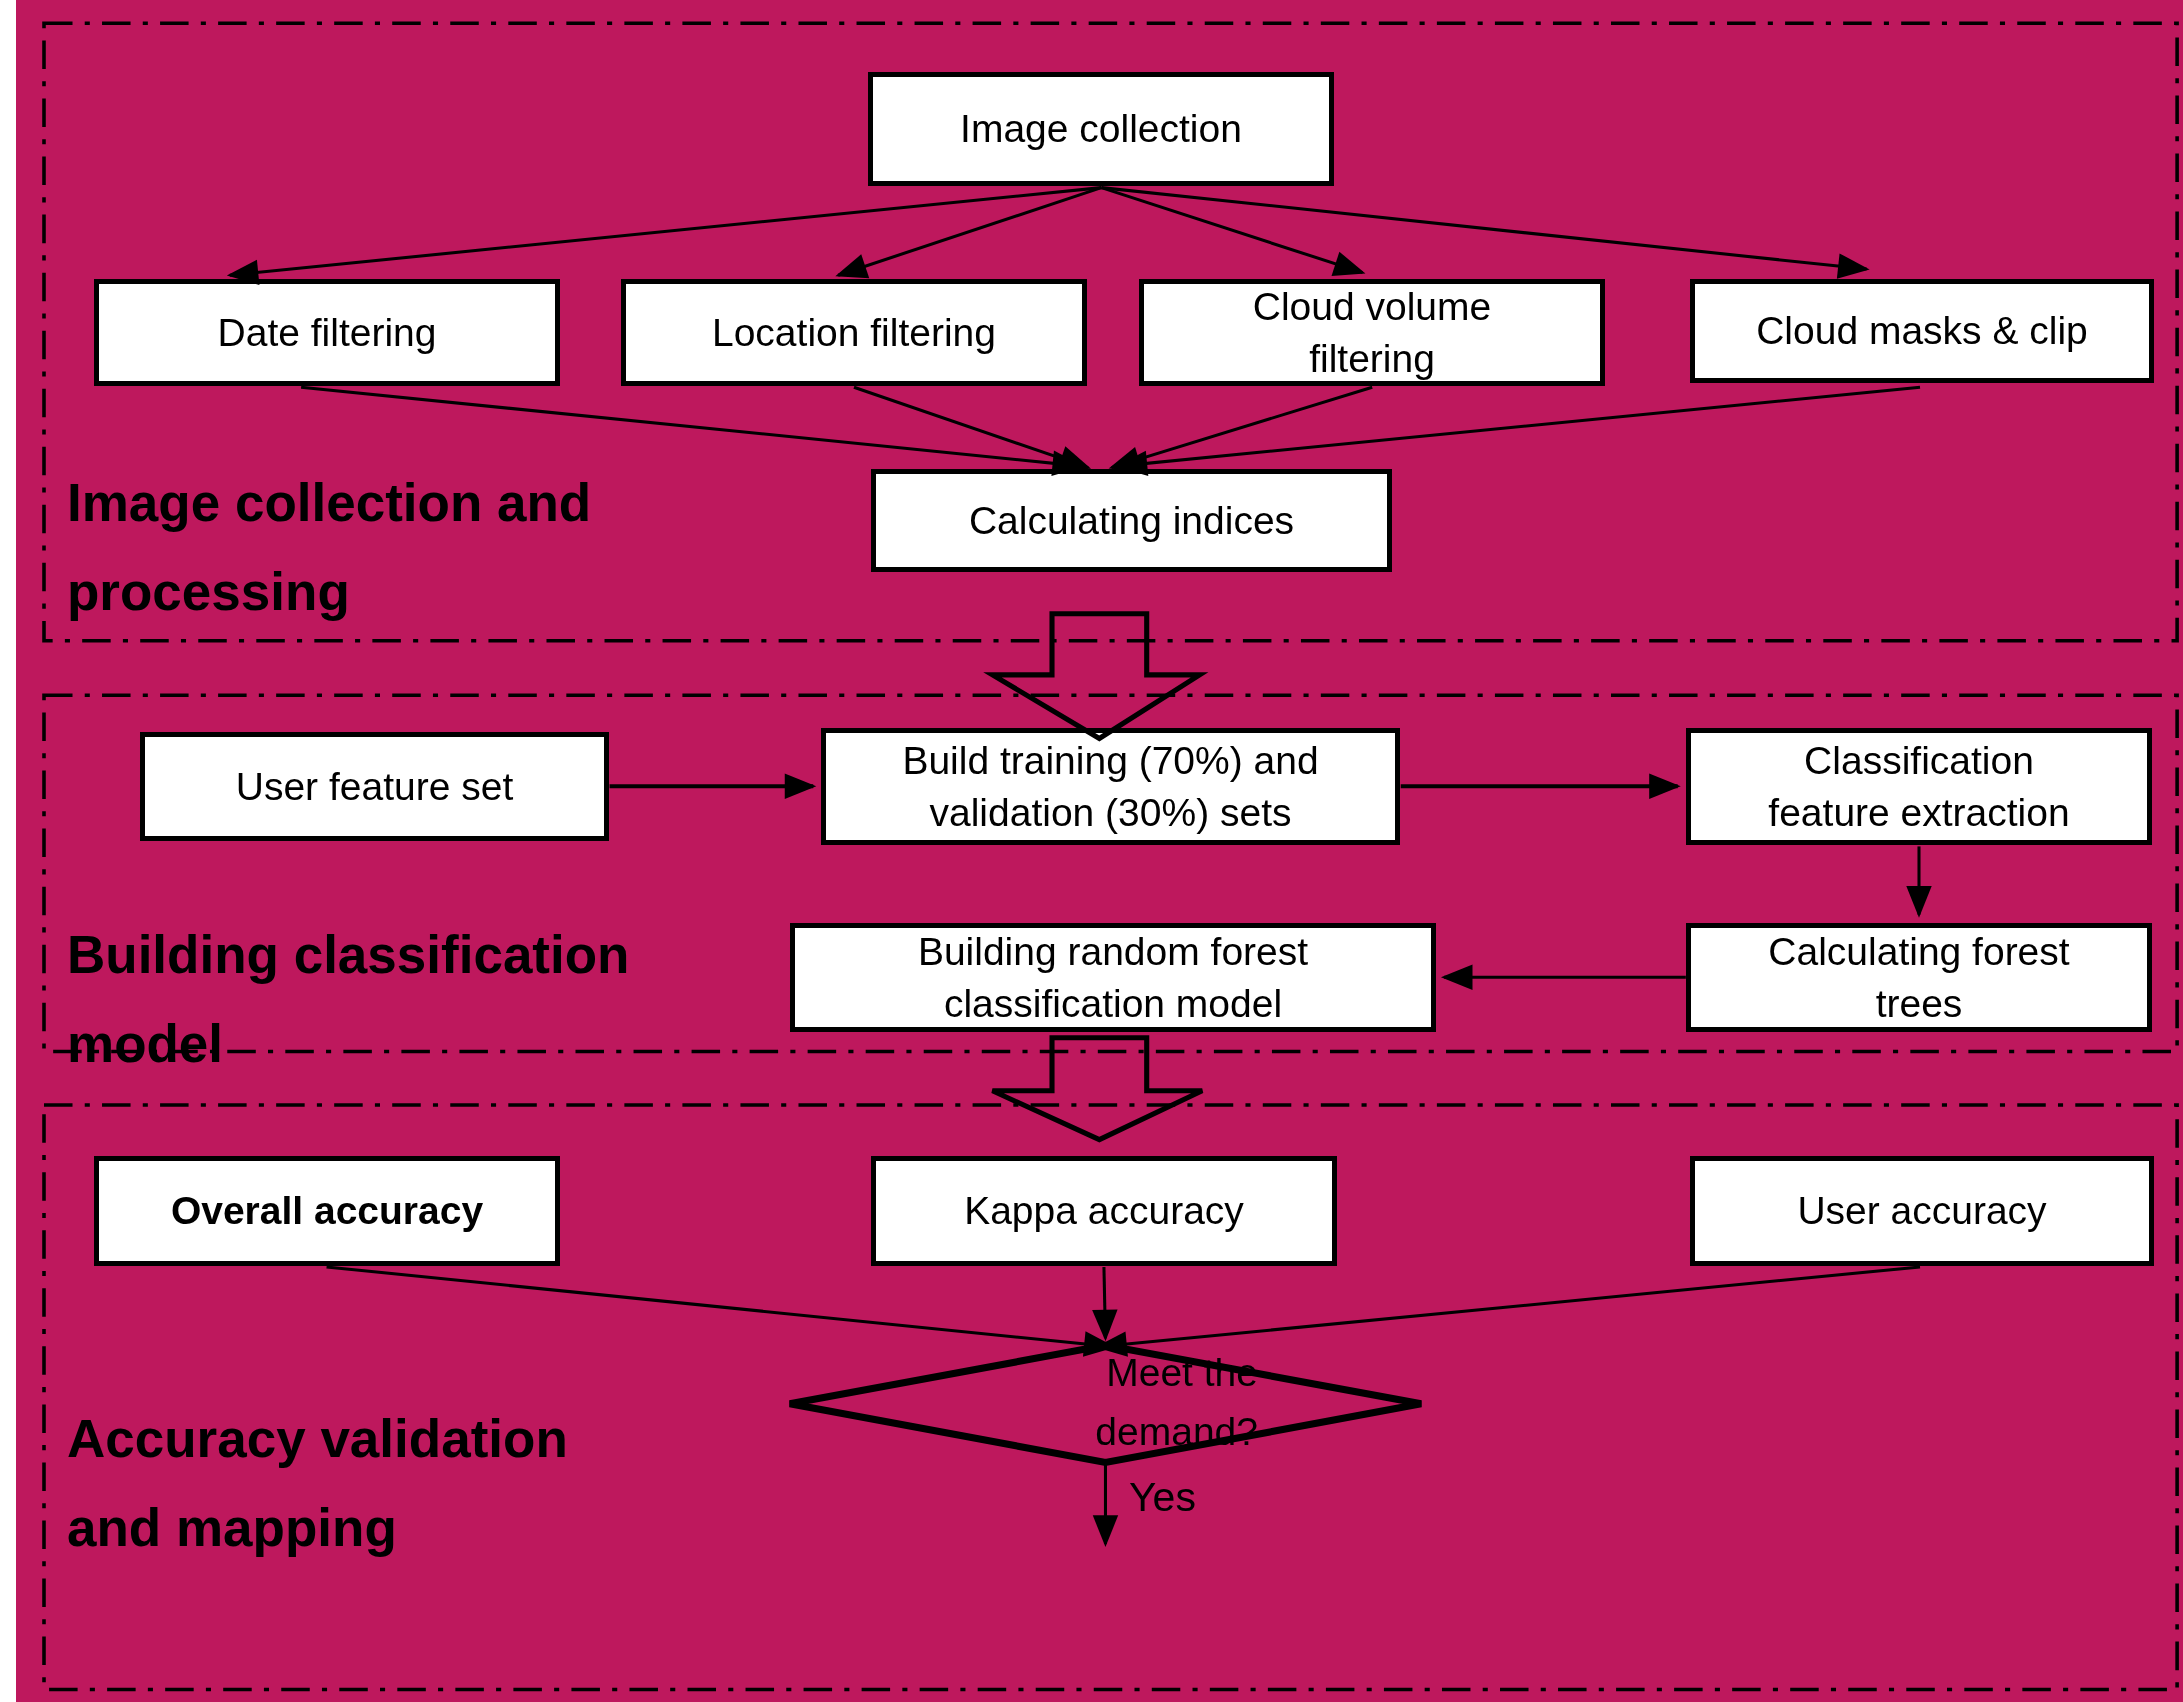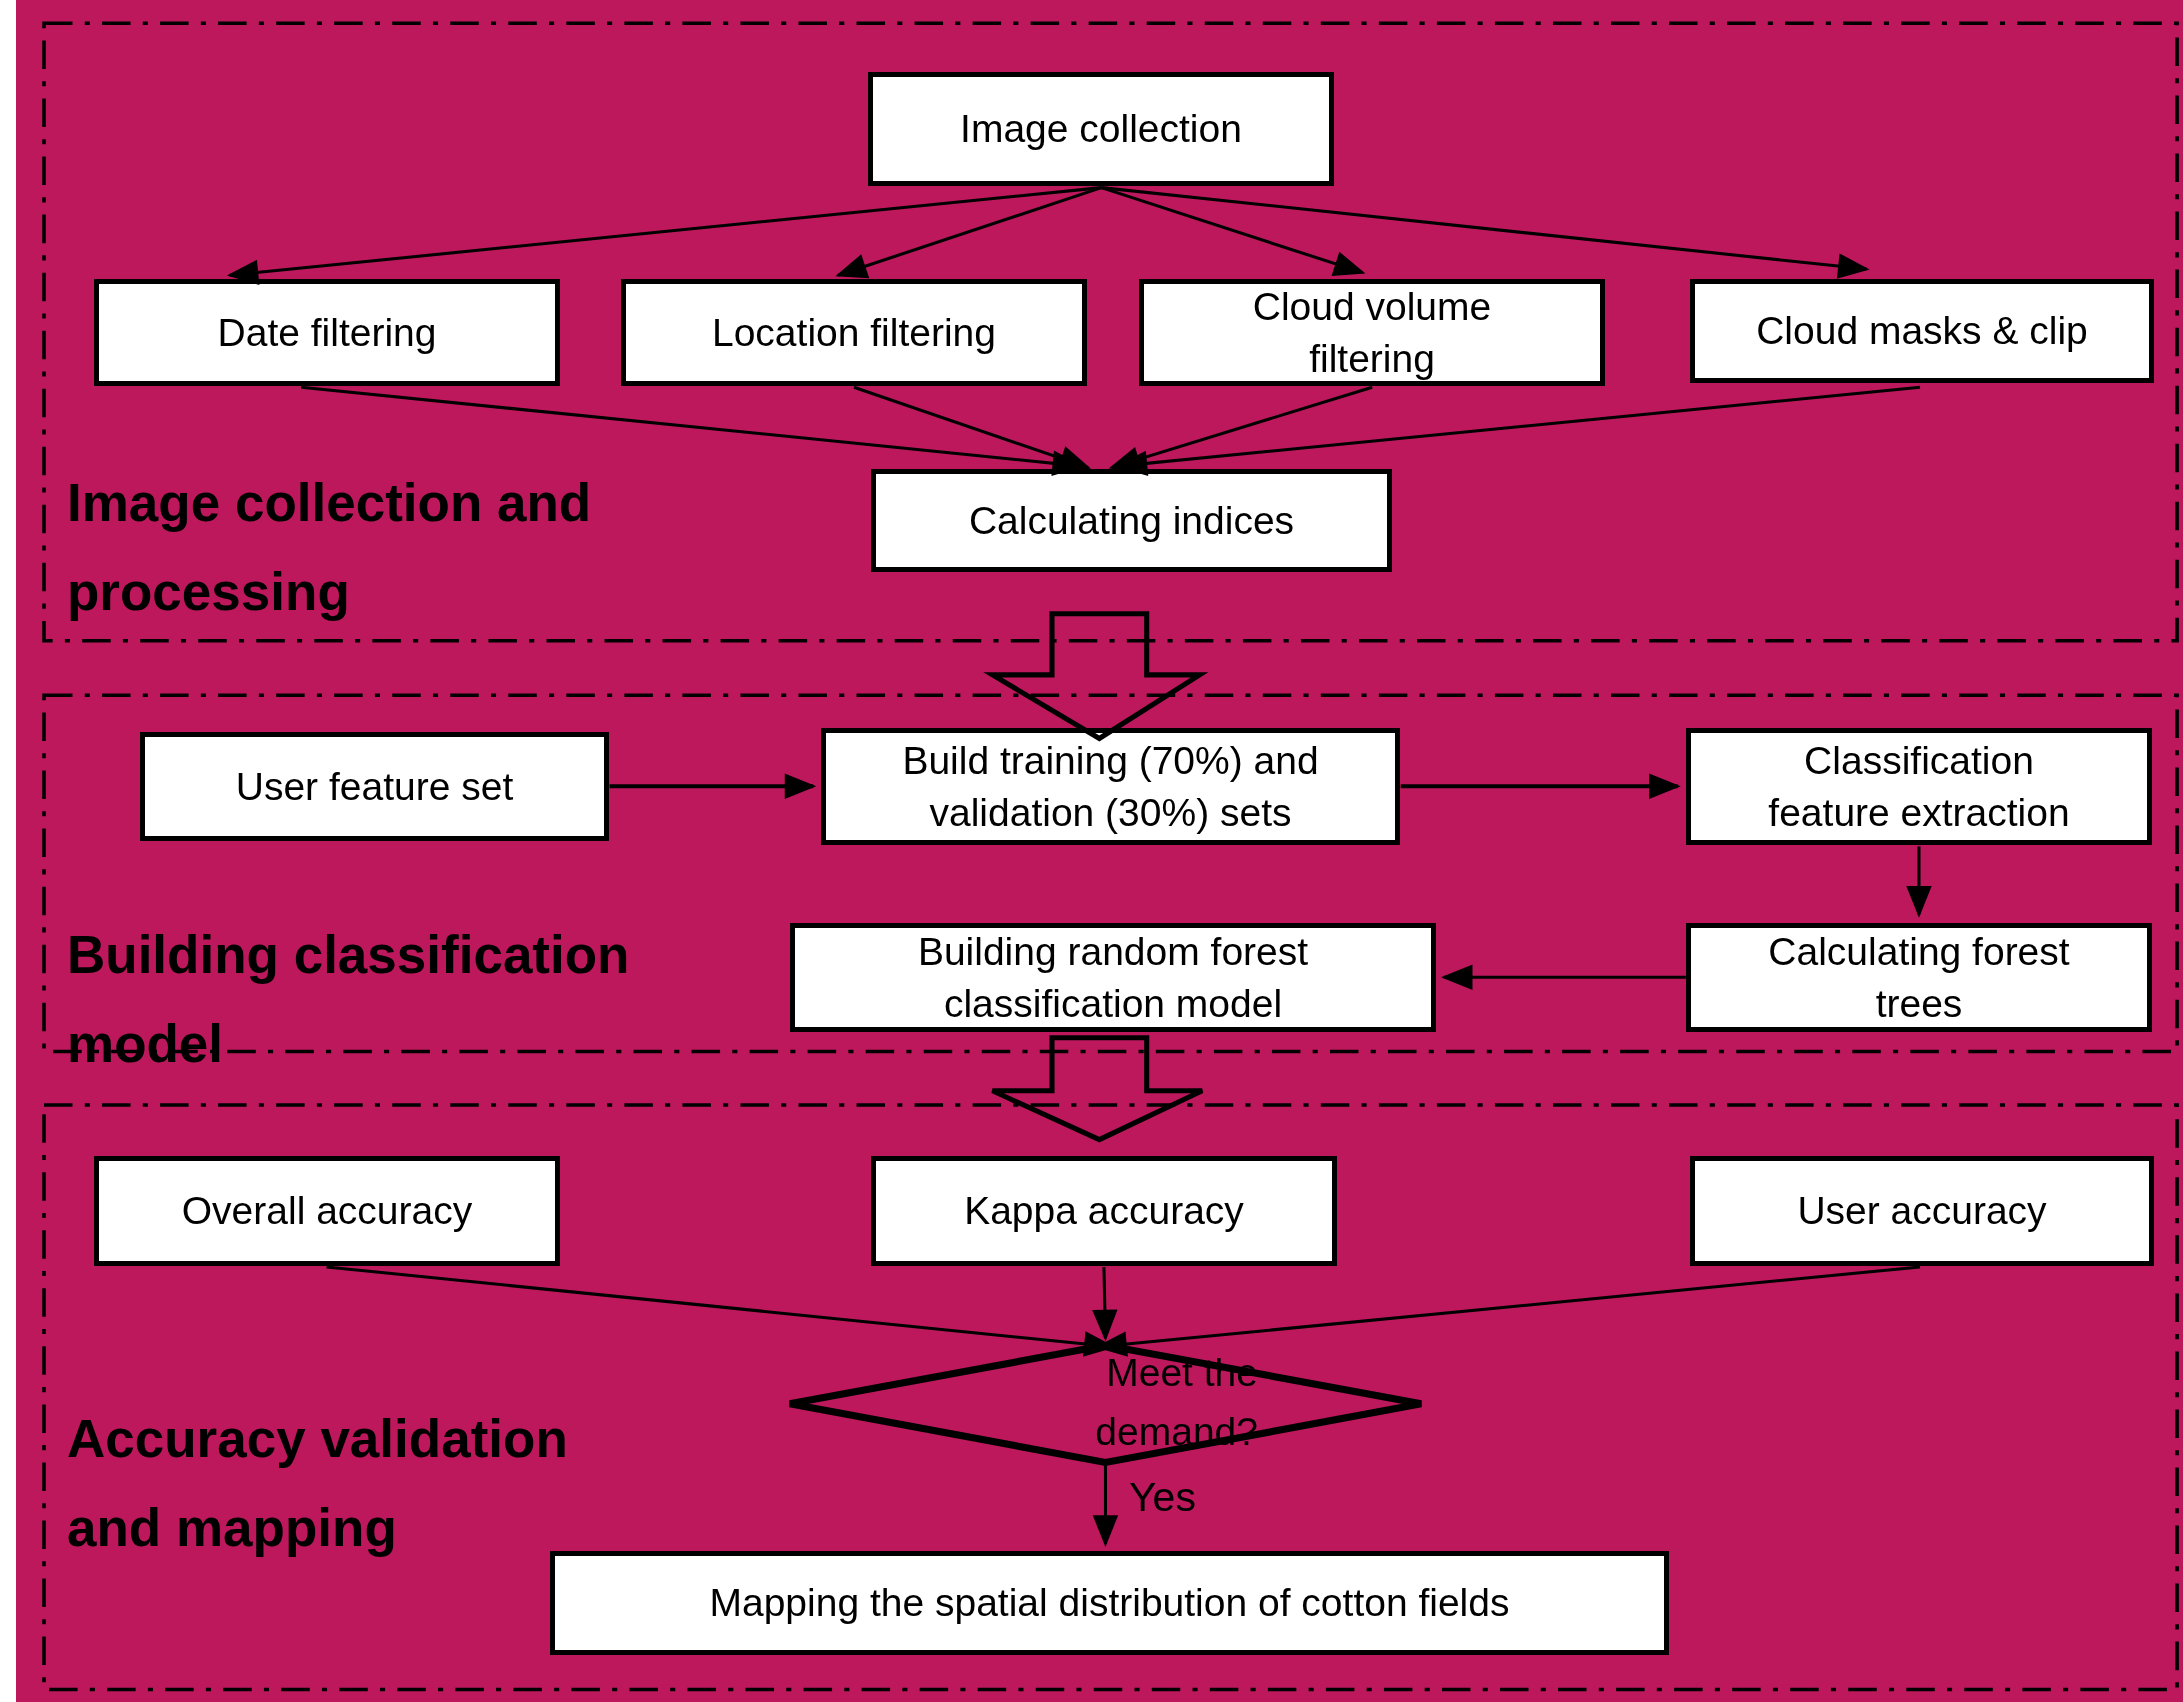--- a/index.html
+++ b/index.html
@@ -165,42 +165,39 @@
       <span class="ln">Building random forest</span>
       <span class="ln">classification model</span>
     </span>
   </div>
 
   <div class="section-label" style="left:51px; top:910px;">
     <span class="ln">Building classification</span>
     <span class="ln">model</span>
   </div>
 
-  <div class="box" style="left:78px; top:1156px; width:466px; height:110px;">
+  <div class="box" style="left:78px; top:1156px; width:466px; height:110px;font-weight:bold;">
     <span>Overall accuracy</span>
   </div>
 
   <div class="box" style="left:855px; top:1156px; width:466px; height:110px;">
     <span>Kappa accuracy</span>
   </div>
 
   <div class="box" style="left:1674px; top:1156px; width:464px; height:110px;text-align:center;">
     <span>User accuracy</span>
   </div>
 
   <div class="diamond-text" style="left:937px; top:1348px; width:305px; height:109px;">
     <span class="ln">Meet the</span>
     <span class="ln">demand?</span>
   </div>
 
   <div class="edge-label" style="left:1113px; top:1474px;">Yes</div>
 
-  <div class="box" style="left:534px; top:1551px; width:1119px; height:104px;">
-    <span>Mapping the spatial distribution of cotton fields</span>
-  </div>
 
   <div class="section-label" style="left:51px; top:1394px;">
     <span class="ln">Accuracy validation</span>
     <span class="ln">and mapping</span>
   </div>
 
 </div>
 
 
 </body></html>

